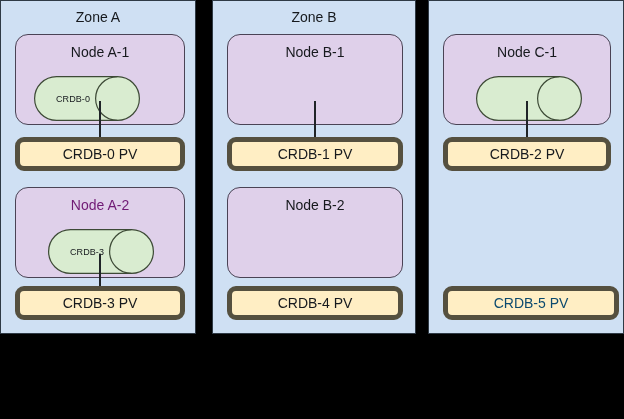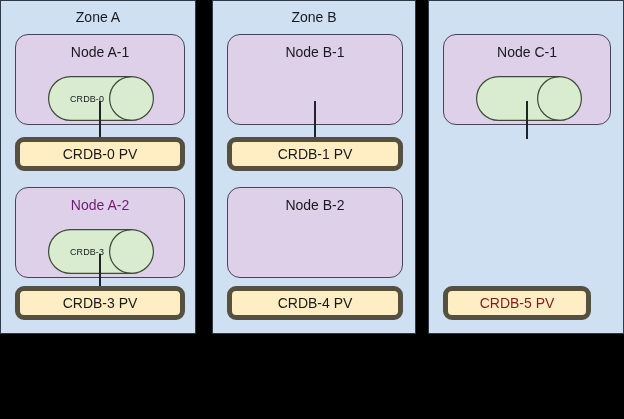--- a/index.html
+++ b/index.html
@@ -115,21 +115,21 @@
 </style>
 </head>
 <body>
 
 <div id="canvas" style="background: rgb(0, 0, 0);">
     <div class="zone" style="left: 0px; width: 196px; background: rgb(207, 224, 243); border-color: rgb(47, 58, 69);">
       <div class="zone-title" style="color: rgb(22, 25, 29);">Zone A</div>
       <div class="node" style="left: 14px; top: 33px; width: 170px; height: 91px; background: rgb(223, 208, 234); border-color: rgb(74, 67, 85);">
         <div class="node-title" style="color: rgb(22, 25, 29);">Node A-1</div>
       </div>
-      <div class="pod" style="left: 47px; top: 75px;">
+      <div class="pod" style="left: 33px; top: 75px;">
         <svg width="106" height="45" viewBox="0 0 106 45">
           <path d="M22.5 0.6 H83.5 A21.9 21.9 0 0 1 83.5 44.4 H22.5 A21.9 21.9 0 0 1 22.5 0.6 Z" fill="#d9ecd0" stroke="#3d4a36" stroke-width="1.2"></path>
           <path d="M83.5 0.6 A21.9 21.9 0 0 0 83.5 44.4" fill="none" stroke="#3d4a36" stroke-width="1.2"></path>
         </svg>
         <div class="pod-label" style="color: rgb(22, 25, 29);">CRDB-0</div>
       </div>
       <div class="connector" style="left: 98px; top: 100px; height: 38px; background: rgb(32, 36, 40);"></div>
       <div class="pv" style="left: 14px; top: 136px; width: 170px; height: 34px; background: rgb(255, 238, 196); border-color: rgb(85, 80, 63); color: rgb(22, 25, 29);">CRDB-0 PV</div>
       <div class="node" style="left: 14px; top: 186px; width: 170px; height: 91px; background: rgb(223, 208, 234); border-color: rgb(74, 67, 85);">
         <div class="node-title" style="color: #701a75;">Node A-2</div>
@@ -160,15 +160,16 @@
       <div class="node" style="left: 14px; top: 33px; width: 168px; height: 91px; background: rgb(223, 208, 234); border-color: rgb(74, 67, 85);">
         <div class="node-title" style="color: rgb(22, 25, 29);">Node C-1</div>
       </div>
       <div class="pod" style="left: 47px; top: 75px;">
         <svg width="106" height="45" viewBox="0 0 106 45">
           <path d="M22.5 0.6 H83.5 A21.9 21.9 0 0 1 83.5 44.4 H22.5 A21.9 21.9 0 0 1 22.5 0.6 Z" fill="#d9ecd0" stroke="#3d4a36" stroke-width="1.2"></path>
           <path d="M83.5 0.6 A21.9 21.9 0 0 0 83.5 44.4" fill="none" stroke="#3d4a36" stroke-width="1.2"></path>
         </svg>
       </div>
       <div class="connector" style="left: 97px; top: 100px; height: 38px; background: rgb(32, 36, 40);"></div>
-      <div class="pv" style="left: 14px; top: 285px; width: 148px; height: 34px; background: rgb(255, 238, 196); border-color: rgb(85, 80, 63); color: #7f1d1d;">CRDB-5 PV</div>
+      <div class="pv" style="left: 14px; top: 136px; width: 168px; height: 34px; background: rgb(255, 238, 196); border-color: rgb(85, 80, 63); color: rgb(22, 25, 29);">CRDB-2 PV</div>
+      <div class="pv" style="left: 14px; top: 285px; width: 176px; height: 34px; background: rgb(255, 238, 196); border-color: rgb(85, 80, 63); color: #0c4a6e;">CRDB-5 PV</div>
     </div>
   </div>
 
 </body></html>

